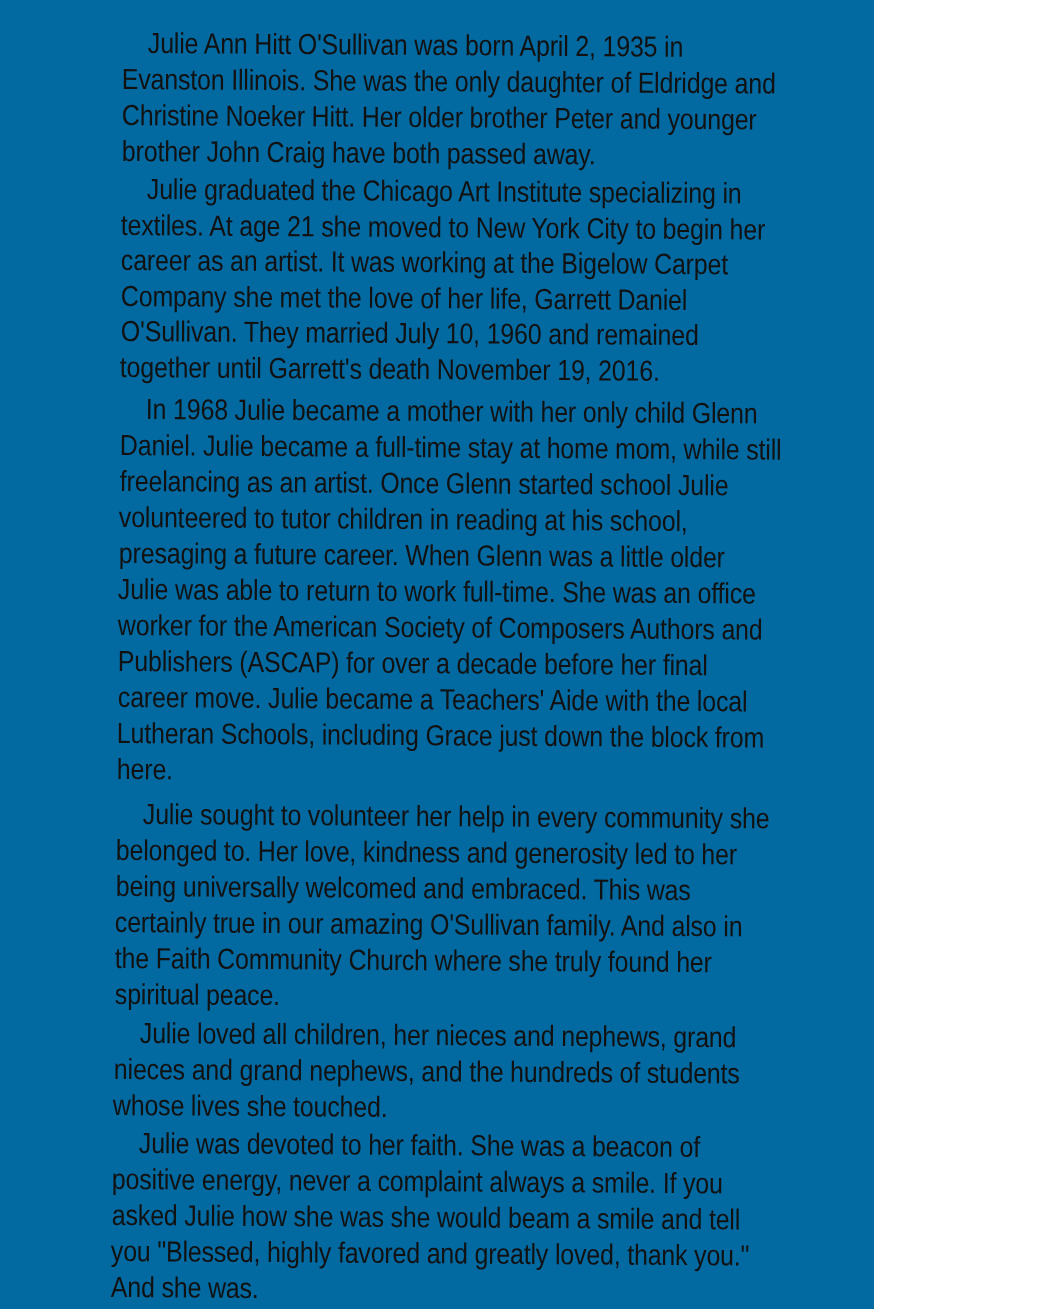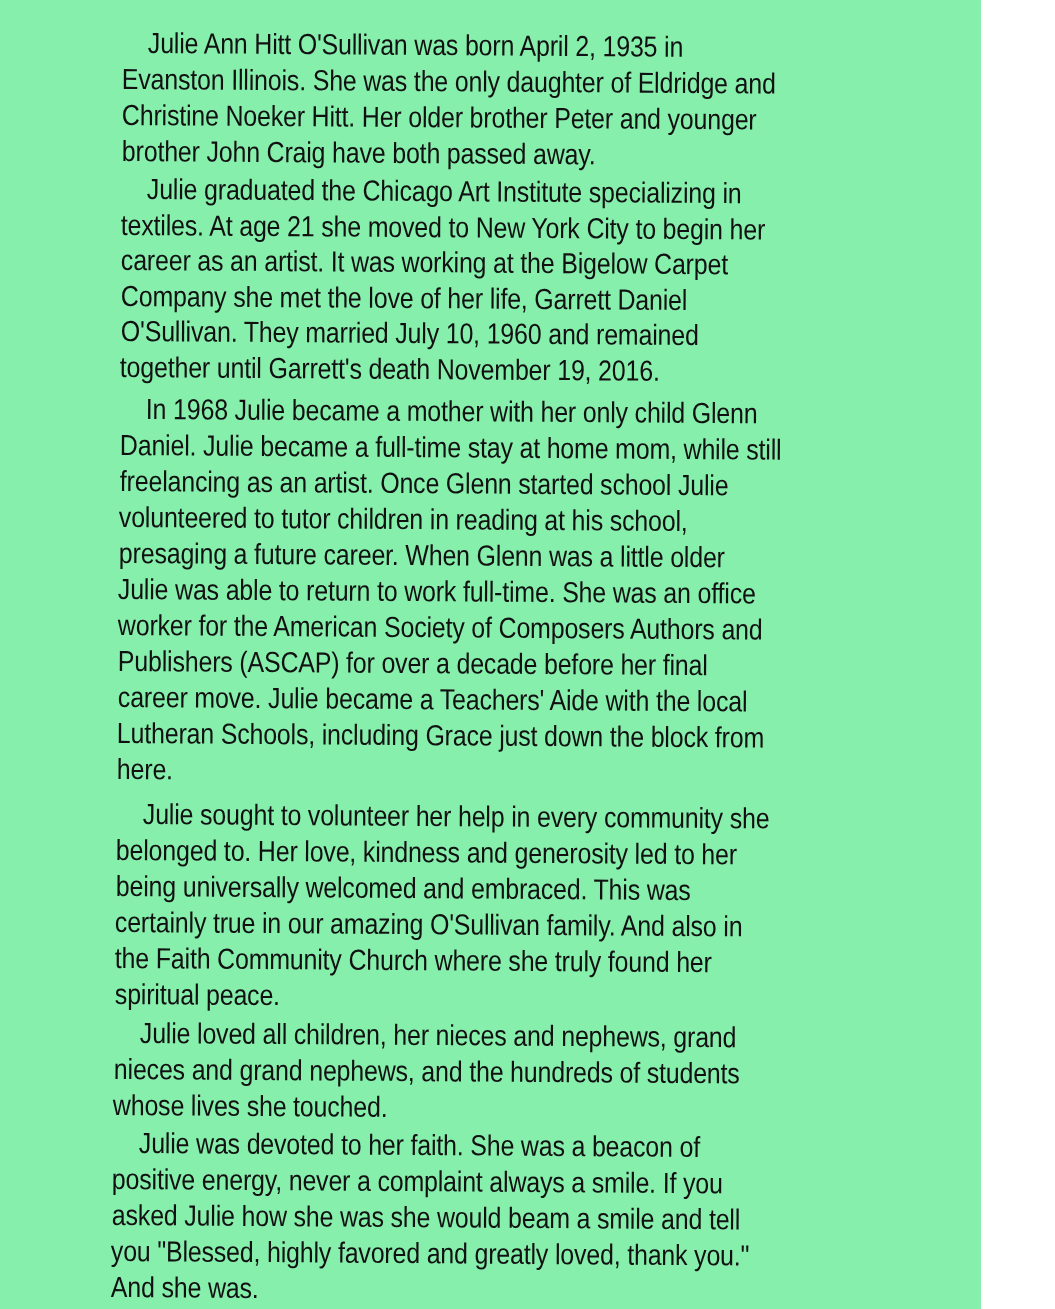--- a/index.html
+++ b/index.html
@@ -10,23 +10,23 @@
     body {
       width: 1055px;
       height: 1309px;
       position: relative;
       overflow: hidden;
     }
     .page {
       position: absolute;
       left: 0;
       top: 0;
-      width: 981px;
+      width: 874px;
       height: 1309px;
-      background: #86efac;
+      background: #0369a1;
     }
     .line {
       position: absolute;
       white-space: nowrap;
       font-family: "Liberation Sans", sans-serif;
       font-size: 29px;
       line-height: 34px;
       color: #111111;
       transform-origin: left top;
       transform: scaleX(0.86) rotate(0.35deg);

